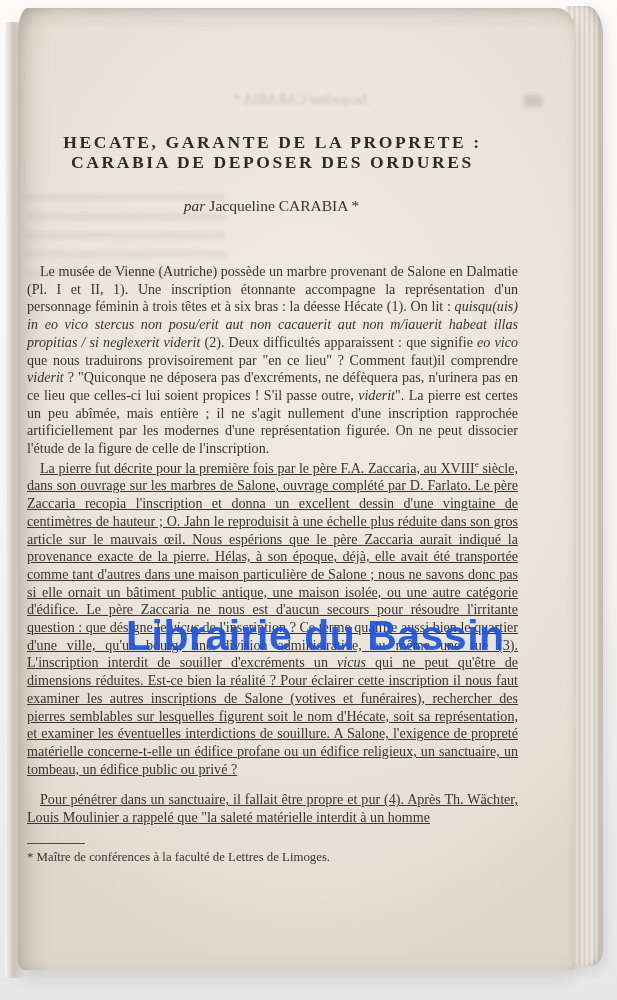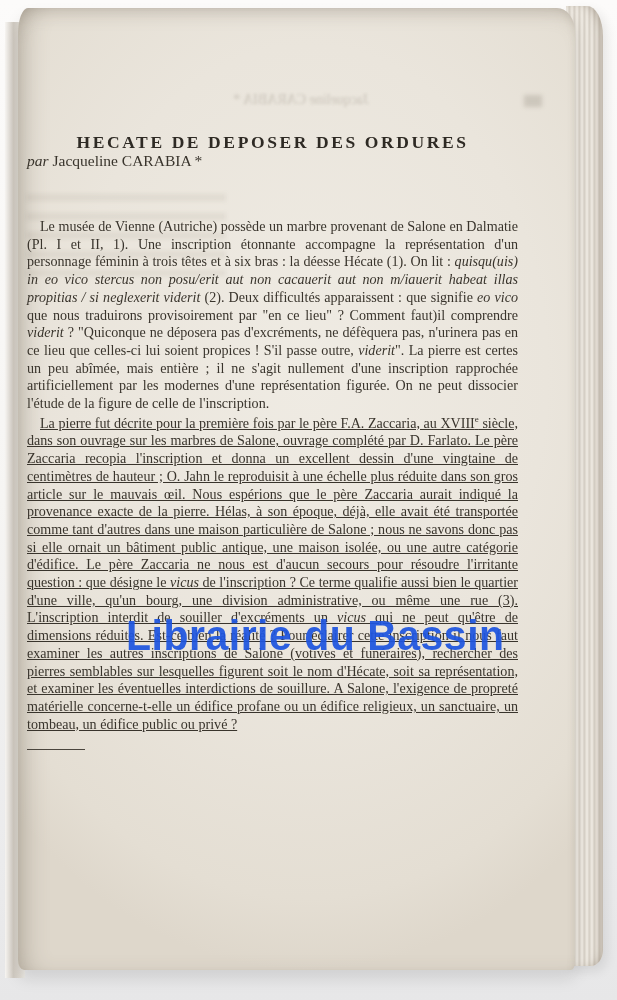--- a/index.html
+++ b/index.html
@@ -42,21 +42,21 @@
     background:repeating-linear-gradient(180deg,rgba(128,118,103,.10) 0 7px,rgba(0,0,0,0) 7px 19px);
     filter:blur(2.3px);z-index:1;
   }
   .content{
     position:absolute;left:9px;top:124px;width:491px;color:#39342c;z-index:2;
   }
   .title{
     text-align:center;font-weight:bold;font-size:17.5px;line-height:20px;
     letter-spacing:2.6px;color:#2e2a24;
   }
-  .byline{margin-top:0;text-align:left;font-size:15.5px;padding-right:2px;}
+  .byline{margin-top:25px;text-align:center;font-size:15.5px;padding-right:2px;}
   .byline .prefix{font-style:italic;margin-right:4px;}
   .body{margin-top:48px;font-size:14.1px;line-height:17.7px;text-align:justify;}
   .body p{margin:0;text-indent:13px;}
   .body p + p{margin-top:2px;text-decoration:underline;}
   .body p:nth-child(3){margin-top:13px;}
   .body em{font-style:italic;}
   .body sup{font-size:9px;line-height:0;vertical-align:super;}
   .footnote-rule{width:58px;border:none;border-top:1.2px solid #4a453d;margin:16px 0 6px 0;}
   .footnote{margin:0;font-size:12.8px;color:#39342c;}
   .watermark{
@@ -74,30 +74,33 @@
   <div class="spine"></div>
   <div class="page-stack"></div>
 
   <div class="page">
     <div class="bleed-author">Jacqueline CARABIA *</div>
     <div class="bleed-num"></div>
     <div class="bleed-left"></div>
 
     <div class="content">
       <div class="title">
-        <div>HECATE DE DEPOSER DES ORDURES</div>
+        <div>HECATE, GARANTE DE LA PROPRETE :</div>
+        <div>CARABIA DE DEPOSER DES ORDURES</div>
       </div>
 
       <div class="byline">
         <span class="prefix">par</span><span>Jacqueline CARABIA *</span>
       </div>
 
       <div class="body">
           <p><span>Le musée de Vienne (Autriche) possède un marbre provenant de Salone en Dalmatie (Pl. I et II, 1). Une inscription étonnante accompagne la représentation d'un personnage féminin à trois têtes et à six bras : la déesse Hécate (1). On lit : </span><em>quisqu(uis) in eo vico stercus non posu/erit aut non cacauerit aut non m/iauerit habeat illas propitias / si neglexerit viderit</em><span> (2). Deux difficultés apparaissent : que signifie </span><em>eo vico</em><span> que nous traduirons provisoirement par "en ce lieu" ? Comment faut)il comprendre </span><em>viderit</em><span> ? "Quiconque ne déposera pas d'excréments, ne défèquera pas, n'urinera pas en ce lieu que celles-ci lui soient propices ! S'il passe outre, </span><em>viderit</em><span>". La pierre est certes un peu abîmée, mais entière ; il ne s'agit nullement d'une inscription rapprochée artificiellement par les modernes d'une représentation figurée. On ne peut dissocier l'étude de la figure de celle de l'inscription.</span></p>
           <p><span>La pierre fut décrite pour la première fois par le père F.A. Zaccaria, au XVIII</span><sup>e</sup><span> siècle, dans son ouvrage sur les marbres de Salone, ouvrage complété par D. Farlato. Le père Zaccaria recopia l'inscription et donna un excellent dessin d'une vingtaine de centimètres de hauteur ; O. Jahn le reproduisit à une échelle plus réduite dans son gros article sur le mauvais œil. Nous espérions que le père Zaccaria aurait indiqué la provenance exacte de la pierre. Hélas, à son époque, déjà, elle avait été transportée comme tant d'autres dans une maison particulière de Salone ; nous ne savons donc pas si elle ornait un bâtiment public antique, une maison isolée, ou une autre catégorie d'édifice. Le père Zaccaria ne nous est d'aucun secours pour résoudre l'irritante question : que désigne le </span><em>vicus</em><span> de l'inscription ? Ce terme qualifie aussi bien le quartier d'une ville, qu'un bourg, une division administrative, ou même une rue (3). L'inscription interdit de souiller d'excréments un </span><em>vicus</em><span> qui ne peut qu'être de dimensions réduites. Est-ce bien la réalité ? Pour éclairer cette inscription il nous faut examiner les autres inscriptions de Salone (votives et funéraires), rechercher des pierres semblables sur lesquelles figurent soit le nom d'Hécate, soit sa représentation, et examiner les éventuelles interdictions de souillure. A Salone, l'exigence de propreté matérielle concerne-t-elle un édifice profane ou un édifice religieux, un sanctuaire, un tombeau, un édifice public ou privé ?</span></p>
+          <p><span>Pour pénétrer dans un sanctuaire, il fallait être propre et pur (4). Après Th. Wächter, Louis Moulinier a rappelé que "la saleté matérielle interdit à un homme</span></p>
         </div>
 
       <hr class="footnote-rule">
+      <p class="footnote">* Maître de conférences à la faculté de Lettres de Limoges.</p>
     </div>
   </div>
 
   <div class="watermark" style="color: rgb(30, 85, 224);">Librairie du Bassin</div>
 </div>
 
 </body></html>

